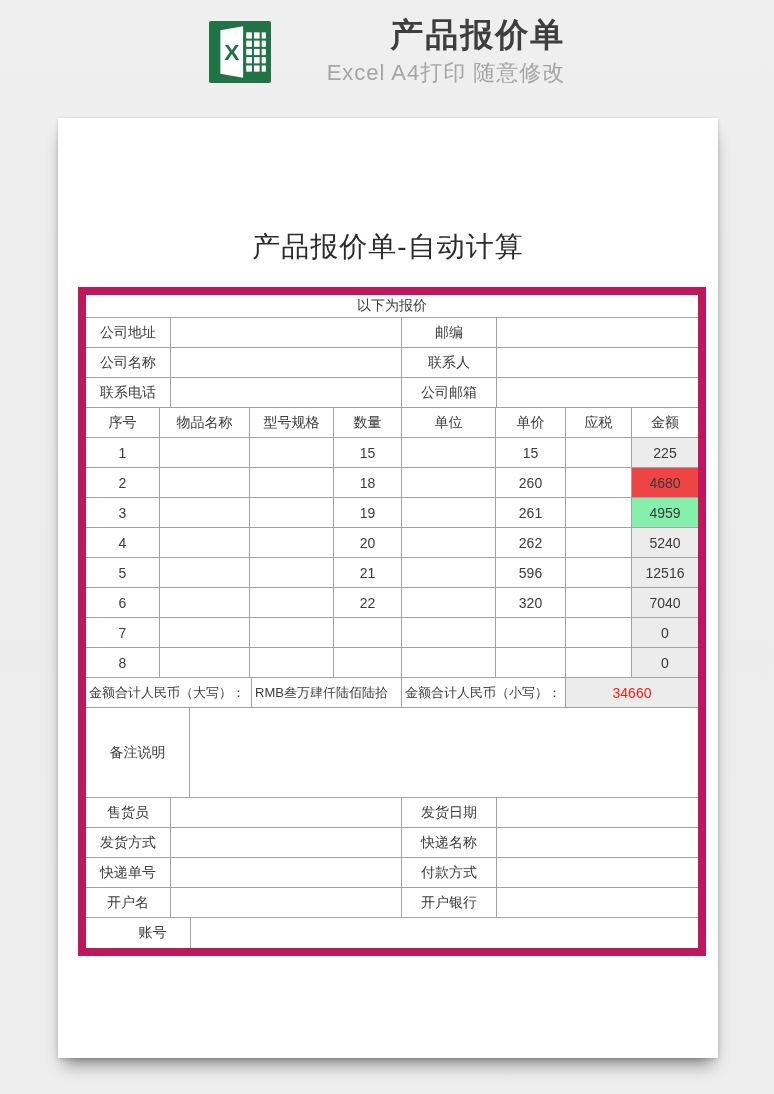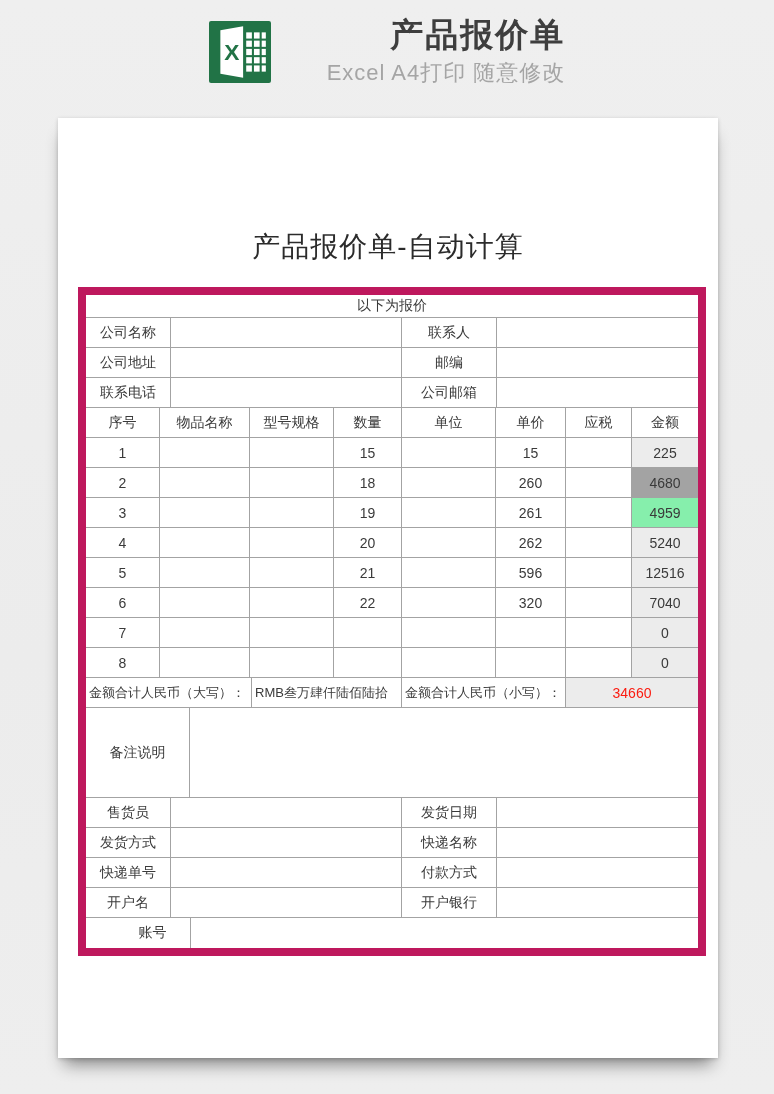--- a/index.html
+++ b/index.html
@@ -93,29 +93,29 @@
   <div class="sheet-title">产品报价单-自动计算</div>
 
   <div class="qtable">
 
     <div class="trow">
       <div class="cell band h23 last">以下为报价</div>
     </div>
 
     <div id="company-rows">
         <div class="trow">
+          <div class="cell h30 cw0">公司地址</div>
+          <div class="cell h30 cw1"></div>
+          <div class="cell h30 cw2">邮编</div>
+          <div class="cell h30 cw3 last"></div>
+        </div>
+        <div class="trow">
           <div class="cell h30 cw0">公司名称</div>
           <div class="cell h30 cw1"></div>
           <div class="cell h30 cw2">联系人</div>
-          <div class="cell h30 cw3 last"></div>
-        </div>
-        <div class="trow">
-          <div class="cell h30 cw0">公司地址</div>
-          <div class="cell h30 cw1"></div>
-          <div class="cell h30 cw2">邮编</div>
           <div class="cell h30 cw3 last"></div>
         </div>
         <div class="trow">
           <div class="cell h30 cw0">联系电话</div>
           <div class="cell h30 cw1"></div>
           <div class="cell h30 cw2">公司邮箱</div>
           <div class="cell h30 cw3 last"></div>
         </div>
       </div>
 
@@ -141,21 +141,21 @@
           <div class="cell h30 iw7 last fill-amt" style="background: rgb(236, 236, 236);">225</div>
         </div>
         <div class="trow">
           <div class="cell h30 iw0">2</div>
           <div class="cell h30 iw1"></div>
           <div class="cell h30 iw2"></div>
           <div class="cell h30 iw3">18</div>
           <div class="cell h30 iw4"></div>
           <div class="cell h30 iw5">260</div>
           <div class="cell h30 iw6"></div>
-          <div class="cell h30 iw7 last fill-amt" style="background: #a3a3a3;">4680</div>
+          <div class="cell h30 iw7 last fill-amt" style="background: #ef4444;">4680</div>
         </div>
         <div class="trow">
           <div class="cell h30 iw0">3</div>
           <div class="cell h30 iw1"></div>
           <div class="cell h30 iw2"></div>
           <div class="cell h30 iw3">19</div>
           <div class="cell h30 iw4"></div>
           <div class="cell h30 iw5">261</div>
           <div class="cell h30 iw6"></div>
           <div class="cell h30 iw7 last fill-amt" style="background: #86efac;">4959</div>

